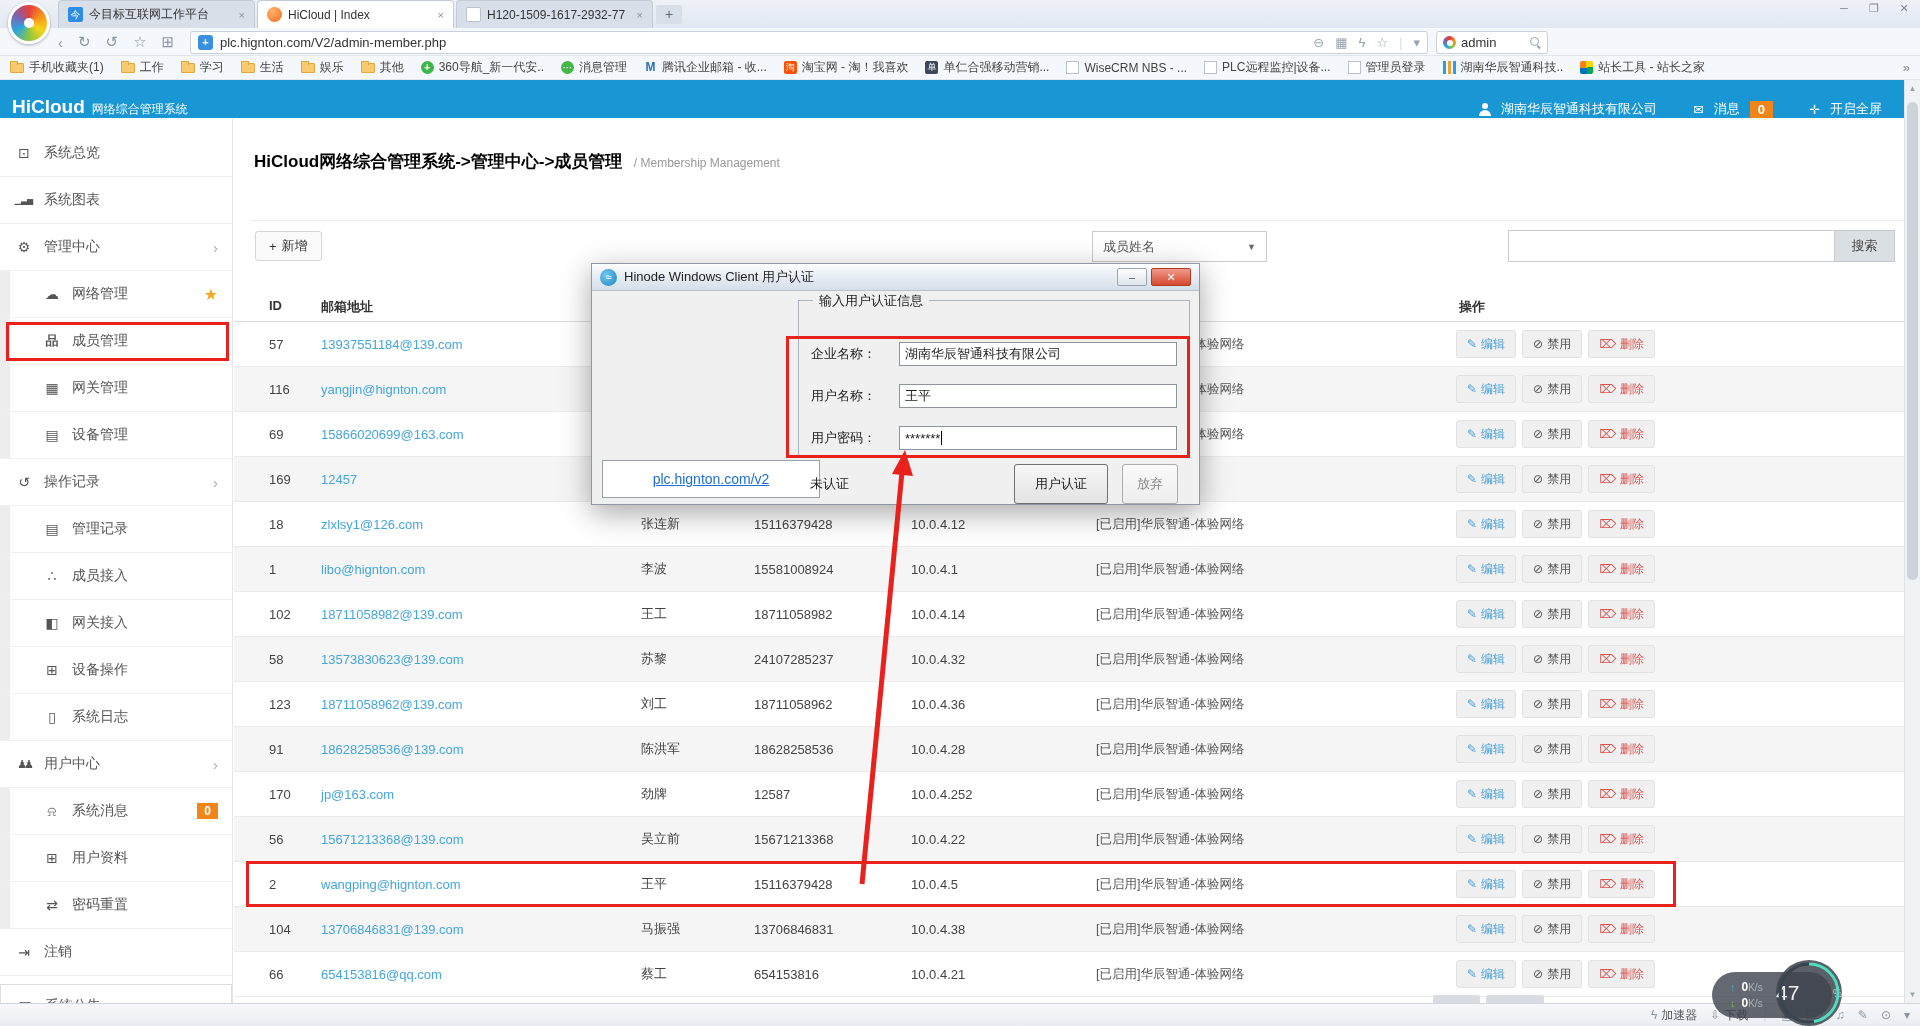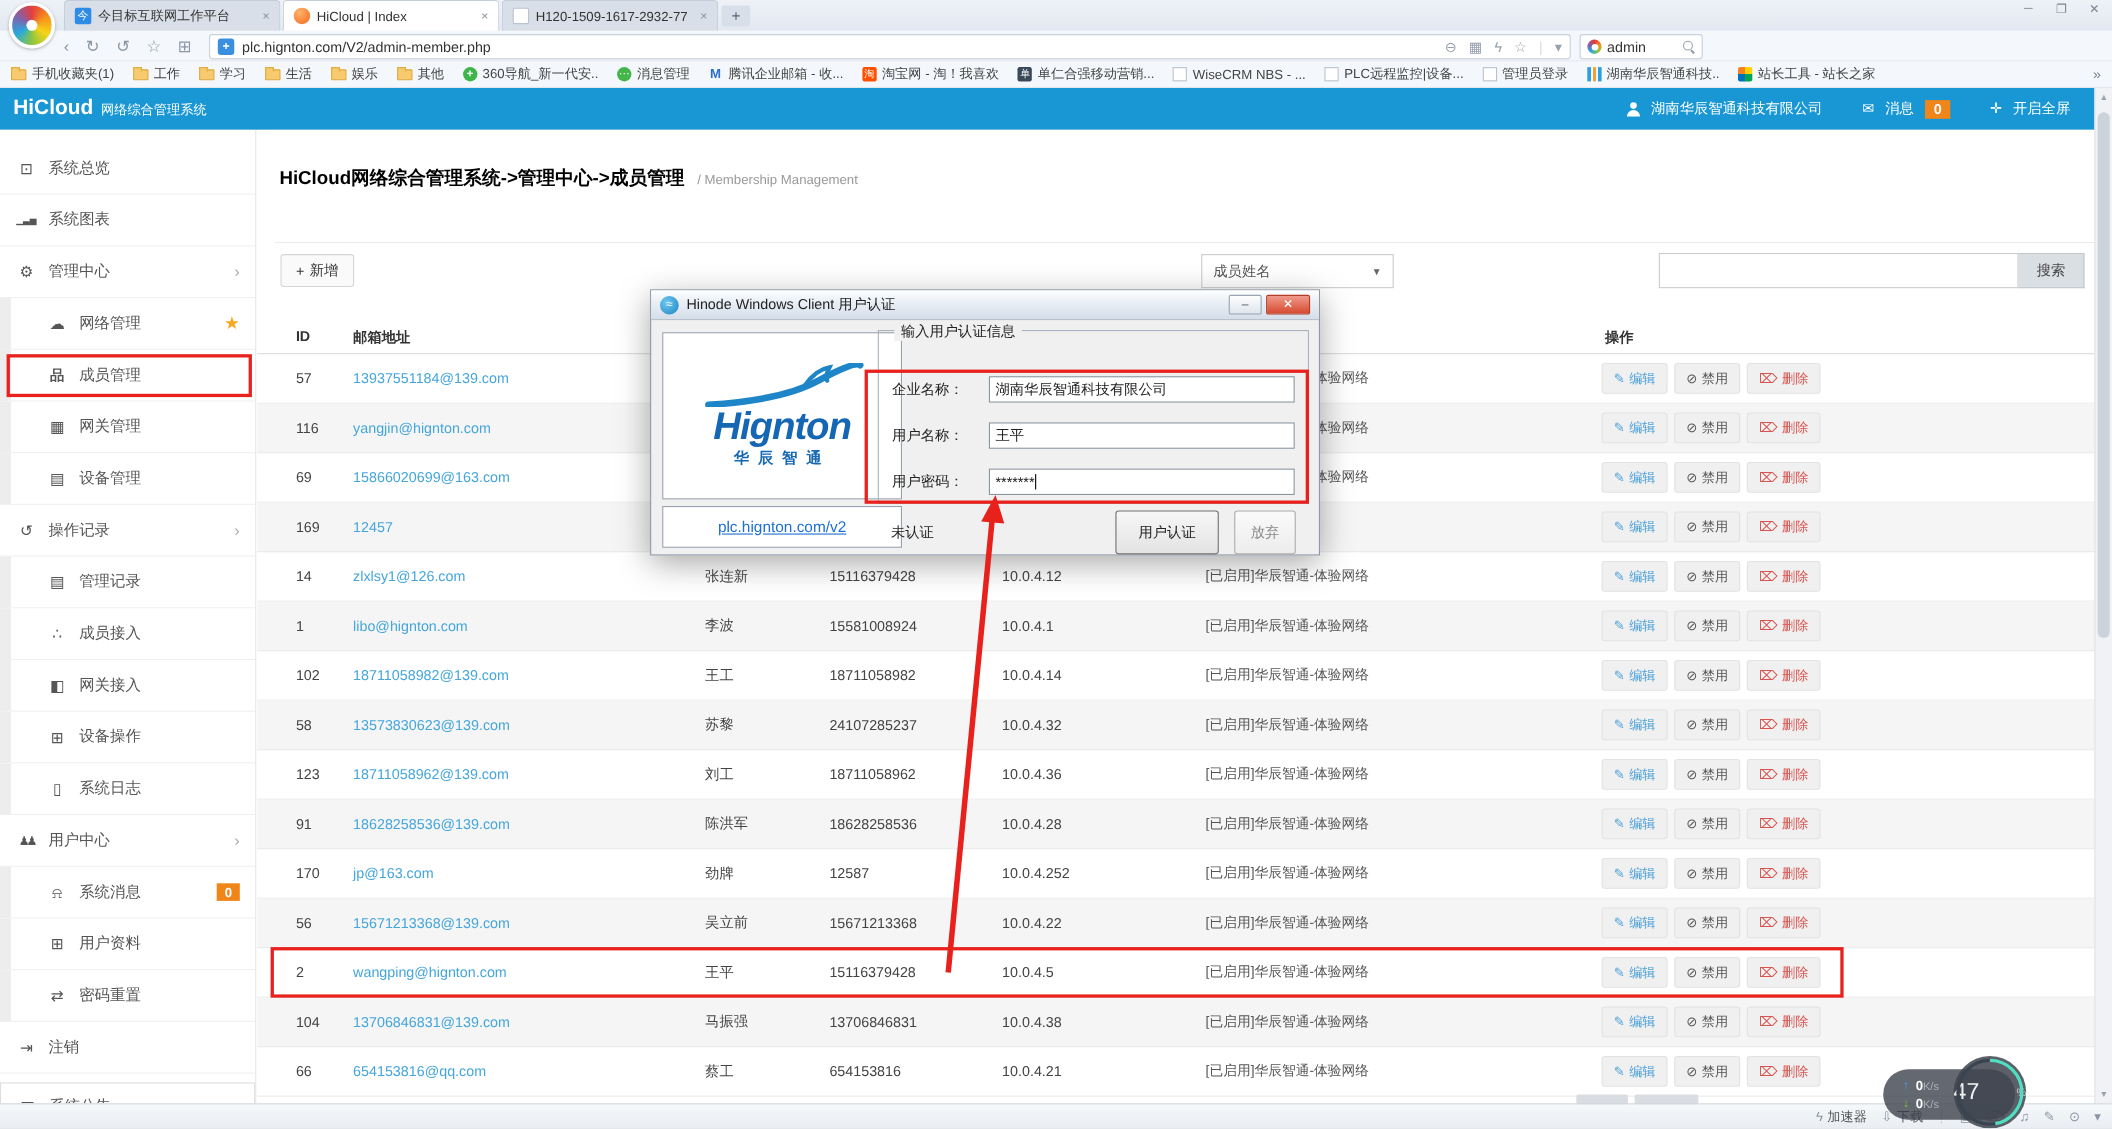--- a/index.html
+++ b/index.html
@@ -56,21 +56,21 @@
 .ic-green2{background:#44b549;border-radius:50%}
 .ic-m{color:#2c6fc4;font-weight:bold;font-size:12px}
 .ic-tao{background:#ff5000;border-radius:2px;font-size:9px}
 .ic-dark{background:#3b4859;border-radius:2px;font-size:9px}
 .ic-page{background:#fff;border:1px solid #b9c2cd}
 .ic-bars{background:linear-gradient(90deg,#2d9ee0 0 3px,transparent 3px 5px,#f0a32f 5px 8px,transparent 8px 10px,#2d9ee0 10px 13px)}
 .ic-quad{background:conic-gradient(#ffd200 0 90deg,#00a650 90deg 180deg,#0072bc 180deg 270deg,#f5821f 270deg 360deg);border-radius:2px}
 
 
 .appheader{position:absolute;left:0;top:80px;right:0;height:38px;background:#1897d4;color:#fff;
-  display:flex;align-items:center;padding:0 12px}
+  display:flex;align-items:flex-end;padding:0 12px}
 .brand b{font-size:19px}
 .brand span{font-size:12px;margin-left:7px}
 .hdr-right{margin-left:auto;display:flex;align-items:center;gap:10px;font-size:13px;margin-right:26px}
 .hgap{width:16px}
 .person{width:12px;height:13px;position:relative;flex:none}
 .person::before{content:"";position:absolute;top:0;left:3px;width:6px;height:6px;border-radius:50%;background:#fff}
 .person::after{content:"";position:absolute;bottom:0;left:0;width:12px;height:6px;border-radius:6px 6px 0 0;background:#fff}
 .badge0{background:#f08519;color:#fff;padding:1px 8px;font-weight:bold;font-size:13px}
 
 
@@ -512,21 +512,21 @@
               <span>⊘</span>
               <span class="al">禁用</span>
             </button>
       <button class="abtn del">
               <span>⌦</span>
               <span class="al">删除</span>
             </button>
     </span>
   </div>
         <div class="trow">
-    <span class="c-id">14</span>
+    <span class="c-id">18</span>
     <a class="c-email" href="#">zlxlsy1@126.com</a>
     <span class="c-name">张连新</span>
     <span class="c-phone">15116379428</span>
     <span class="c-ip">10.0.4.12</span>
     <span class="c-net">[已启用]华辰智通-体验网络</span>
     <span class="c-act">
       <button class="abtn edit">
               <span>✎</span>
               <span class="al">编辑</span>
             </button>
@@ -768,28 +768,20 @@
   <div class="anno" id="anno-fields" style="left:786px;top:336px;width:404px;height:122px;z-index:25"></div>
 
   <div class="dialog">
     <div class="dtitle">
       <span class="dico">≈</span>
       <span>Hinode Windows Client 用户认证</span>
       <span class="dwin">
         <span class="wbtn">–</span>
         <span class="wbtn close">✕</span>
       </span>
-    </div>
-    <div class="dlogo">
-      <svg width="150" height="40" viewBox="0 0 150 40">
-        <path d="M8 38 Q75 34 108 16 T146 2" stroke="#1e86c8" stroke-width="6" fill="none" stroke-linecap="round"></path>
-        <path d="M96 20 q10 -14 22 -16 q-4 8 -2 12" stroke="#1e86c8" stroke-width="4" fill="none" stroke-linecap="round"></path>
-      </svg>
-      <div class="lg1">Hignton</div>
-      <div class="lg2">华辰智通</div>
     </div>
     <div class="dlink">
       <a href="#">plc.hignton.com/v2</a>
     </div>
     <div class="dgroup">
       <span class="lg">输入用户认证信息</span>
       <div class="frow" style="top:40px">
         <span class="flabel">企业名称：</span>
         <span class="finput">
             <span>湖南华辰智通科技有限公司</span>

